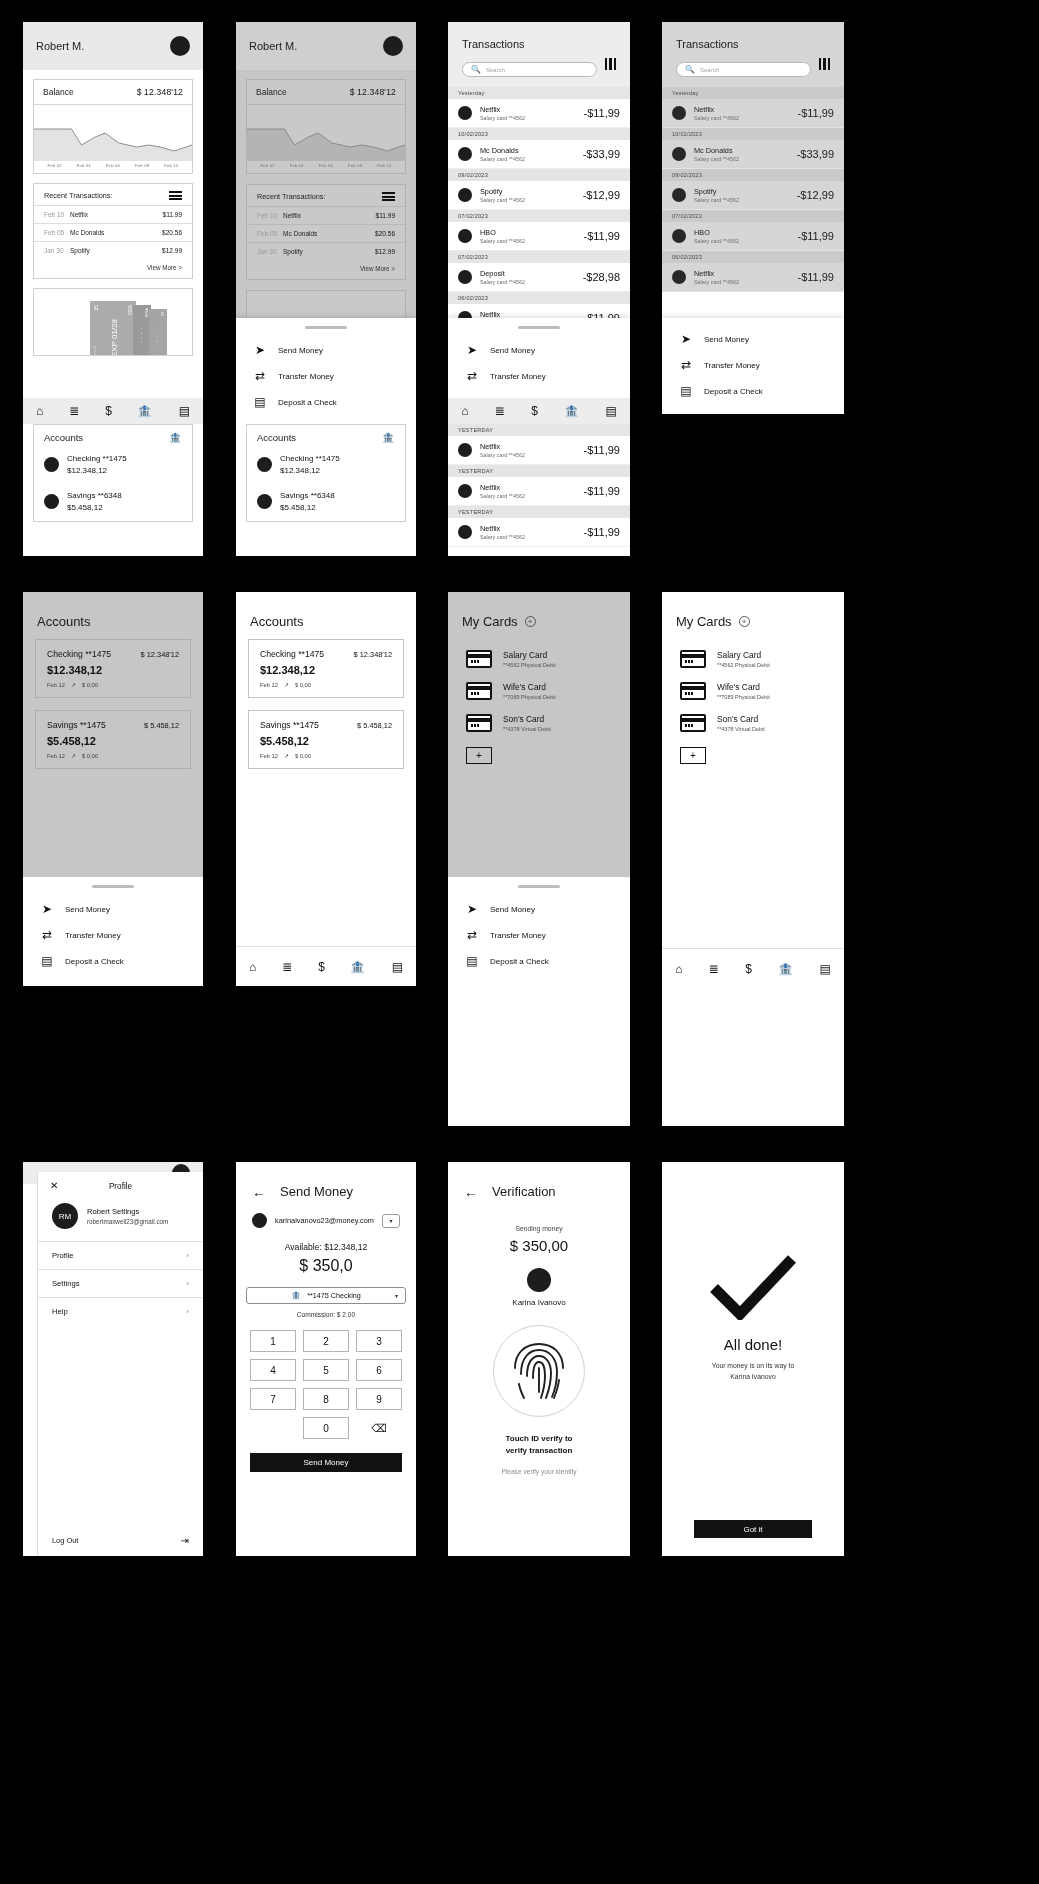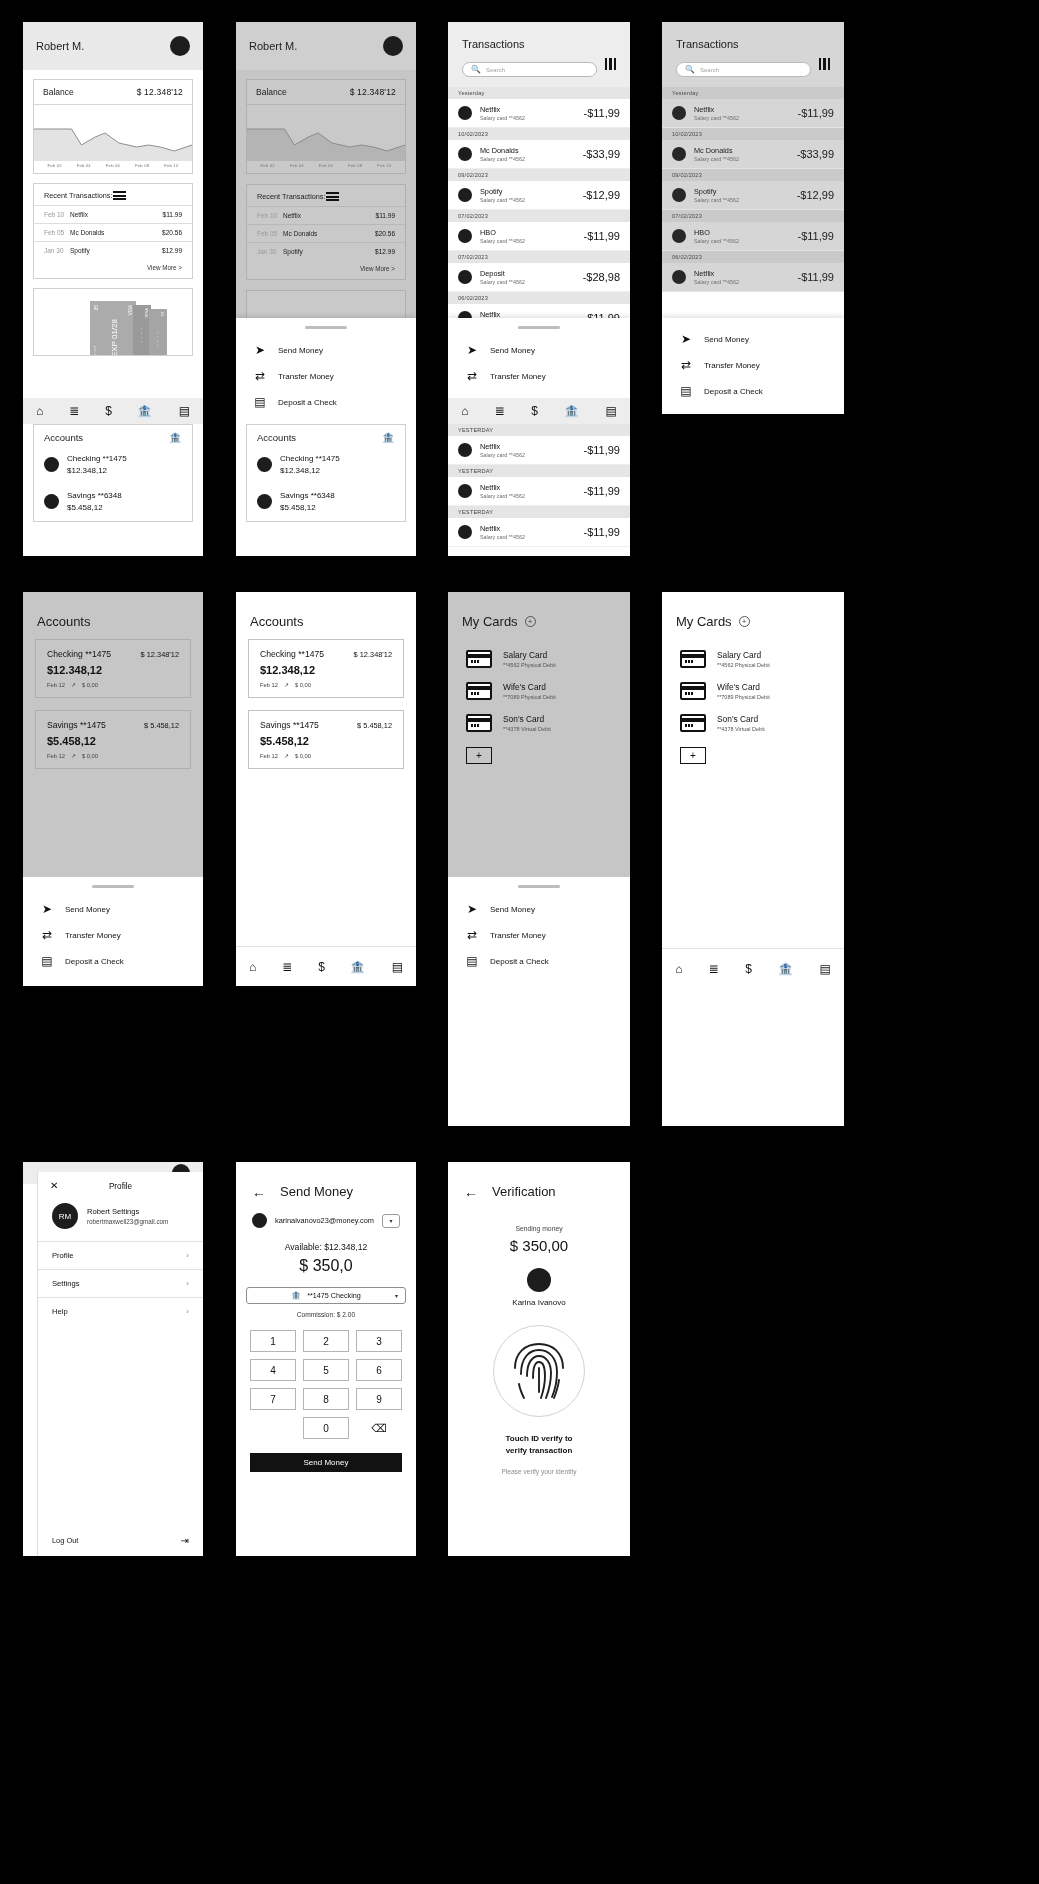--- a/index.html
+++ b/index.html
@@ -37,21 +37,21 @@
     padding: 8px 10px;
   }
   .lbl-bal { font-size: 8.5px; color: #222; }
   .val-bal { font-size: 8.5px; color: #111; letter-spacing: .2px; }
 
   .chartbox { border-top: 1px solid #d6d6d6; padding: 0; }
   .chart-svg { display:block; width: 100%; height: 56px; }
   .axis-row { display: flex; justify-content: space-around; padding: 2px 6px 5px 6px; }
   .axis-row span { font-size: 4.2px; color: #777; letter-spacing:.2px;}
 
-  .tx-head { display:flex; align-items:center; justify-content:flex-start; padding: 7px 10px 5px; }
+  .tx-head { display:flex; align-items:center; justify-content:space-between; padding: 7px 10px 5px; }
   .tx-head-lbl { font-size: 7.3px; color: #222; }
   .hamb { display:flex; flex-direction:column; gap:1.6px; }
   .hamb i { display:block; width:13px; height:2px; background:#111; }
 
   .tx-line {
     display:grid; grid-template-columns: 26px 1fr auto;
     align-items:center;
     padding: 5px 10px;
     border-top: 1px solid #dedede;
     font-size: 6.5px;
@@ -844,14 +844,24 @@
         </g>
       </svg>
     </div>
     <div class="vf-touch">
       <div>Touch ID verify to</div>
       <div>verify transaction</div>
     </div>
     <div class="vf-please">Please verify your identity</div>
   </div>
 
+  <div class="phone" style="left:662px;top:1162px;width:182px;height:394px;">
+    <div class="dn-check">
+      <svg width="86" height="66" viewBox="0 0 86 66">
+        <path d="M4 34 L30 60 L82 5" fill="none" stroke="#0f0f0f" stroke-width="11" stroke-linecap="butt" stroke-linejoin="miter"></path>
+      </svg>
+    </div>
+    <div class="dn-title">All done!</div>
+    <div class="dn-sub">Your money is on its way to Karina Ivanovo</div>
+    <div class="dn-btn">Got it</div>
+  </div>
 
 </div>
 
 </body></html>

